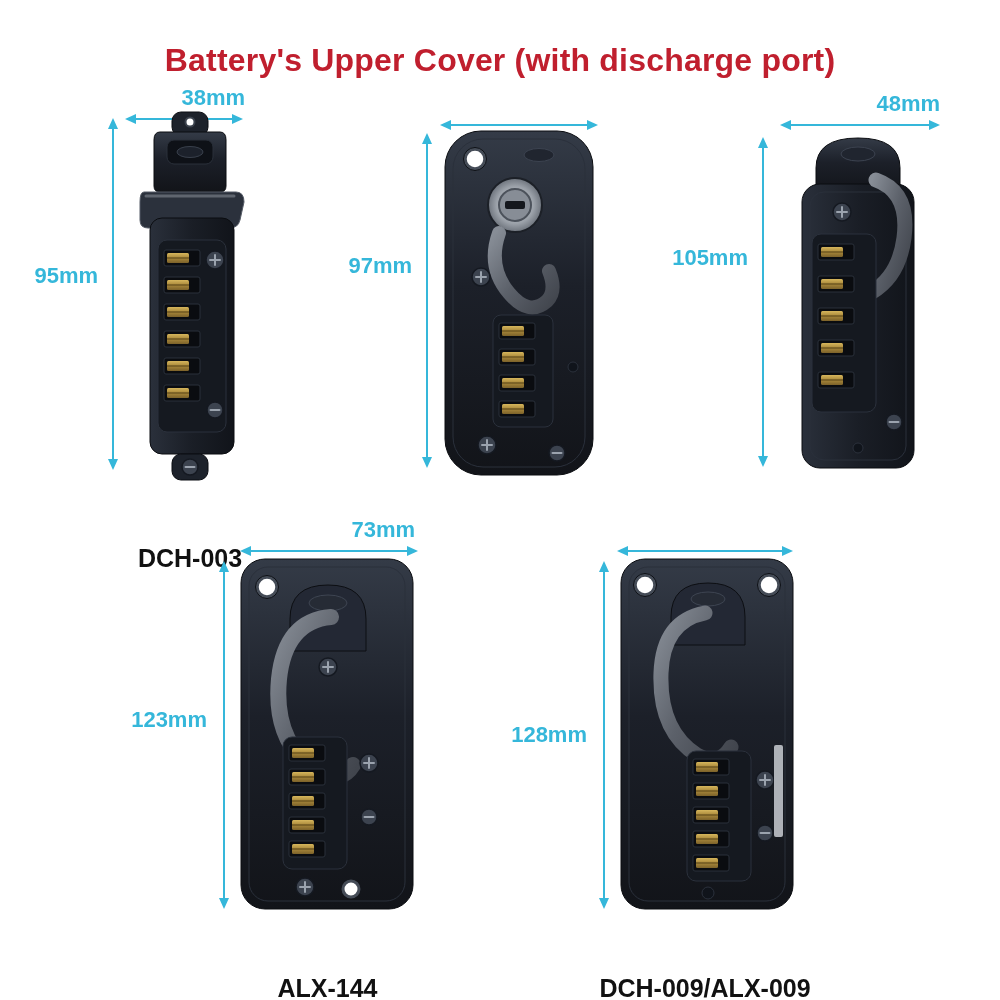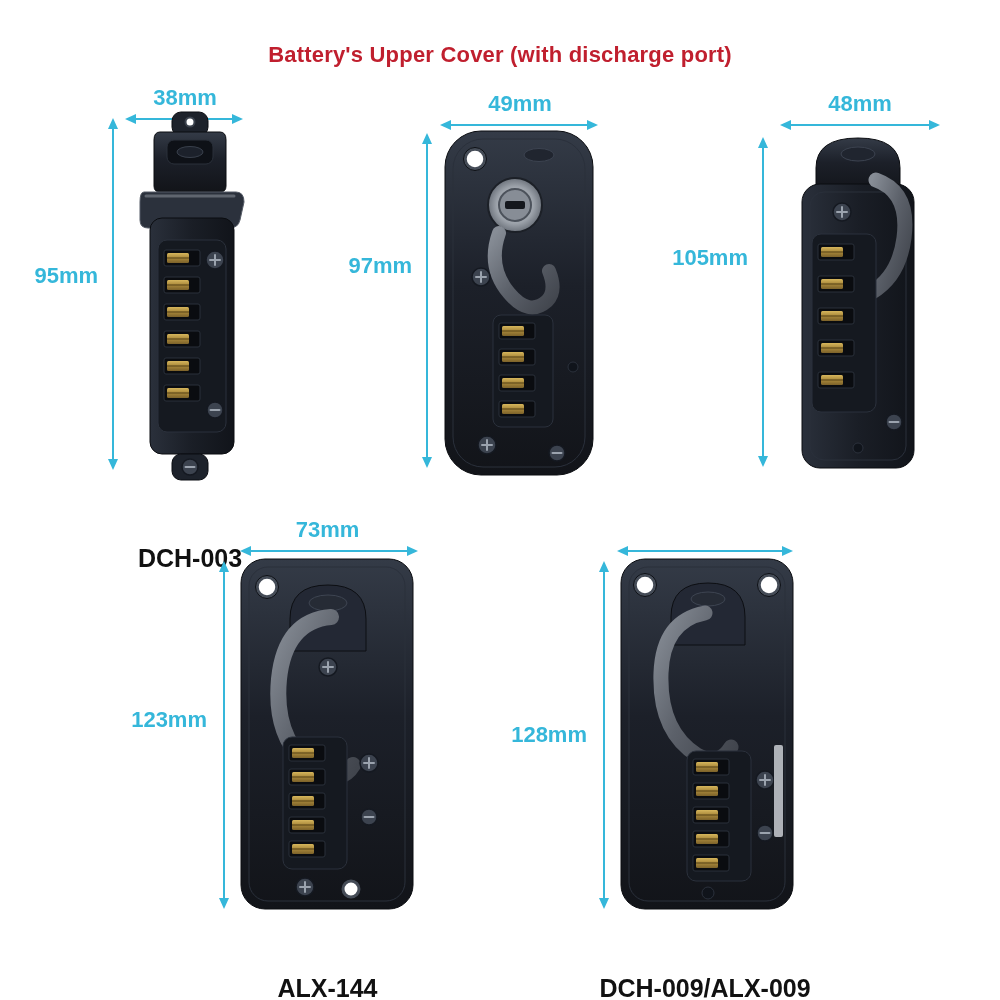--- a/index.html
+++ b/index.html
@@ -17,32 +17,32 @@
     width:1000px;
     height:1000px;
     margin:0 auto;
     background:#ffffff;
     overflow:hidden;
   }
   .page-title{
     position:absolute;
     top:42px;left:0;right:0;
     text-align:center;
-    font-size:22px;
+    font-size:32px;
     font-weight:700;
     color:var(--title-color);
     letter-spacing:.2px;
   }
   .product{position:absolute}
   .dim-label{
     position:absolute;
     color:var(--accent);
     font-size:22px;
     font-weight:600;
-    text-align:center;
+    text-align:right;
     white-space:nowrap;
   }
   .dim-label.vert{text-align:right}
   .name-label{
     position:absolute;
     color:var(--label-color);
     font-size:25px;
     font-weight:700;
     text-align:center;
     white-space:nowrap;
@@ -164,21 +164,20 @@
         <g>
           <rect x="52" y="344" width="36" height="26" rx="9" fill="#1d222b" stroke="#0b0d12"></rect>
           <use href="#screwS" xlink:href="#screwS" x="70" y="357"></use>
         </g>
       </svg>
     </div>
     <div class="name-label" style="left:40px;top:415px;width:260px">DCH-003</div>
   </div>
 
   <div class="product" style="left:340px;top:85px;width:300px;height:455px">
-    <div class="dim-label" style="left:100px;top:6px;width:160px">49mm</div>
     <div class="harrow" style="left:100px;top:33px;width:158px">
       <div class="ah l"></div>
       <div class="shaft"></div>
       <div class="ah r"></div>
     </div>
     <div class="dim-label vert" style="left:0;top:168px;width:72px">97mm</div>
     <div class="varrow" style="left:80px;top:48px;height:335px">
       <div class="ah u"></div>
       <div class="shaft"></div>
       <div class="ah d"></div>

